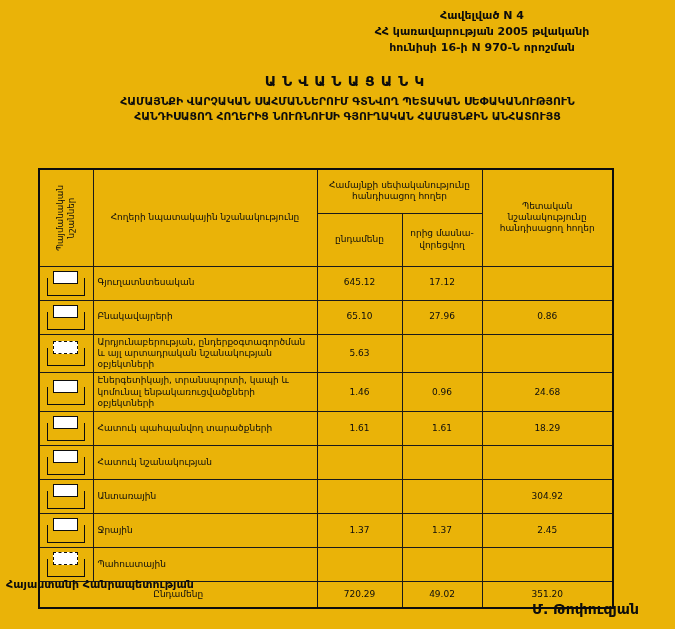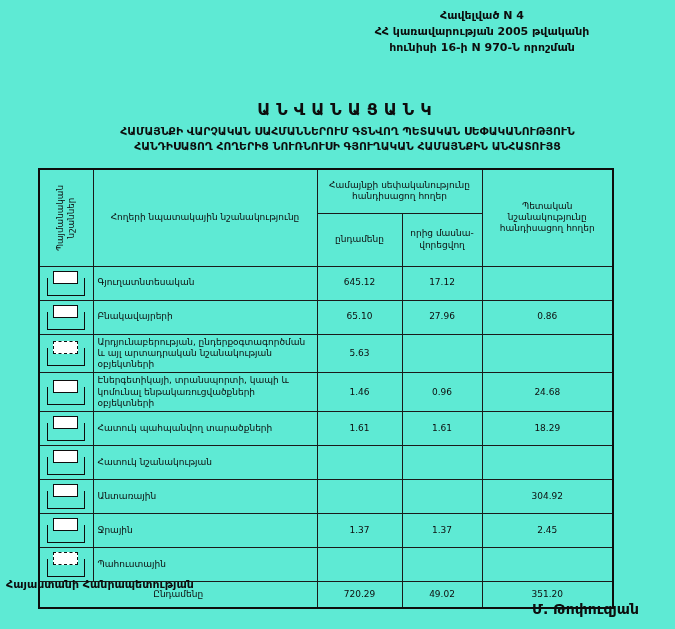--- a/index.html
+++ b/index.html
@@ -2,21 +2,21 @@
 <html><head>
 <meta charset="utf-8">
 <style>
   * { margin: 0; padding: 0; box-sizing: border-box; }
   html, body { background: #e8e8e8; }
   body { font-family: "DejaVu Sans", sans-serif; }
   .page {
     position: relative;
     width: 675px;
     height: 629px;
-    background: #5eead4;
+    background: #eab308;
     color: #0d0d0d;
     overflow: hidden;
   }
 
   
   .appendix-ref {
     position: absolute;
     top: 8px;
     right: 28px;
     width: 330px;
@@ -31,24 +31,23 @@
     position: absolute;
     top: 72px;
     left: 45px;
     right: 25px;
     text-align: center;
     font-weight: bold;
     font-size: 10.8px;
     line-height: 1.42;
   }
   .doc-title .heading {
-    font-size: 16px;
+    font-size: 14px;
     letter-spacing: 6px;
     margin-bottom: 2px;
-    margin-top: 27px;
   }
 
   
   table.land-table {
     position: absolute;
     top: 168px;
     left: 38px;
     border-collapse: collapse;
     table-layout: fixed;
     width: 574px;

